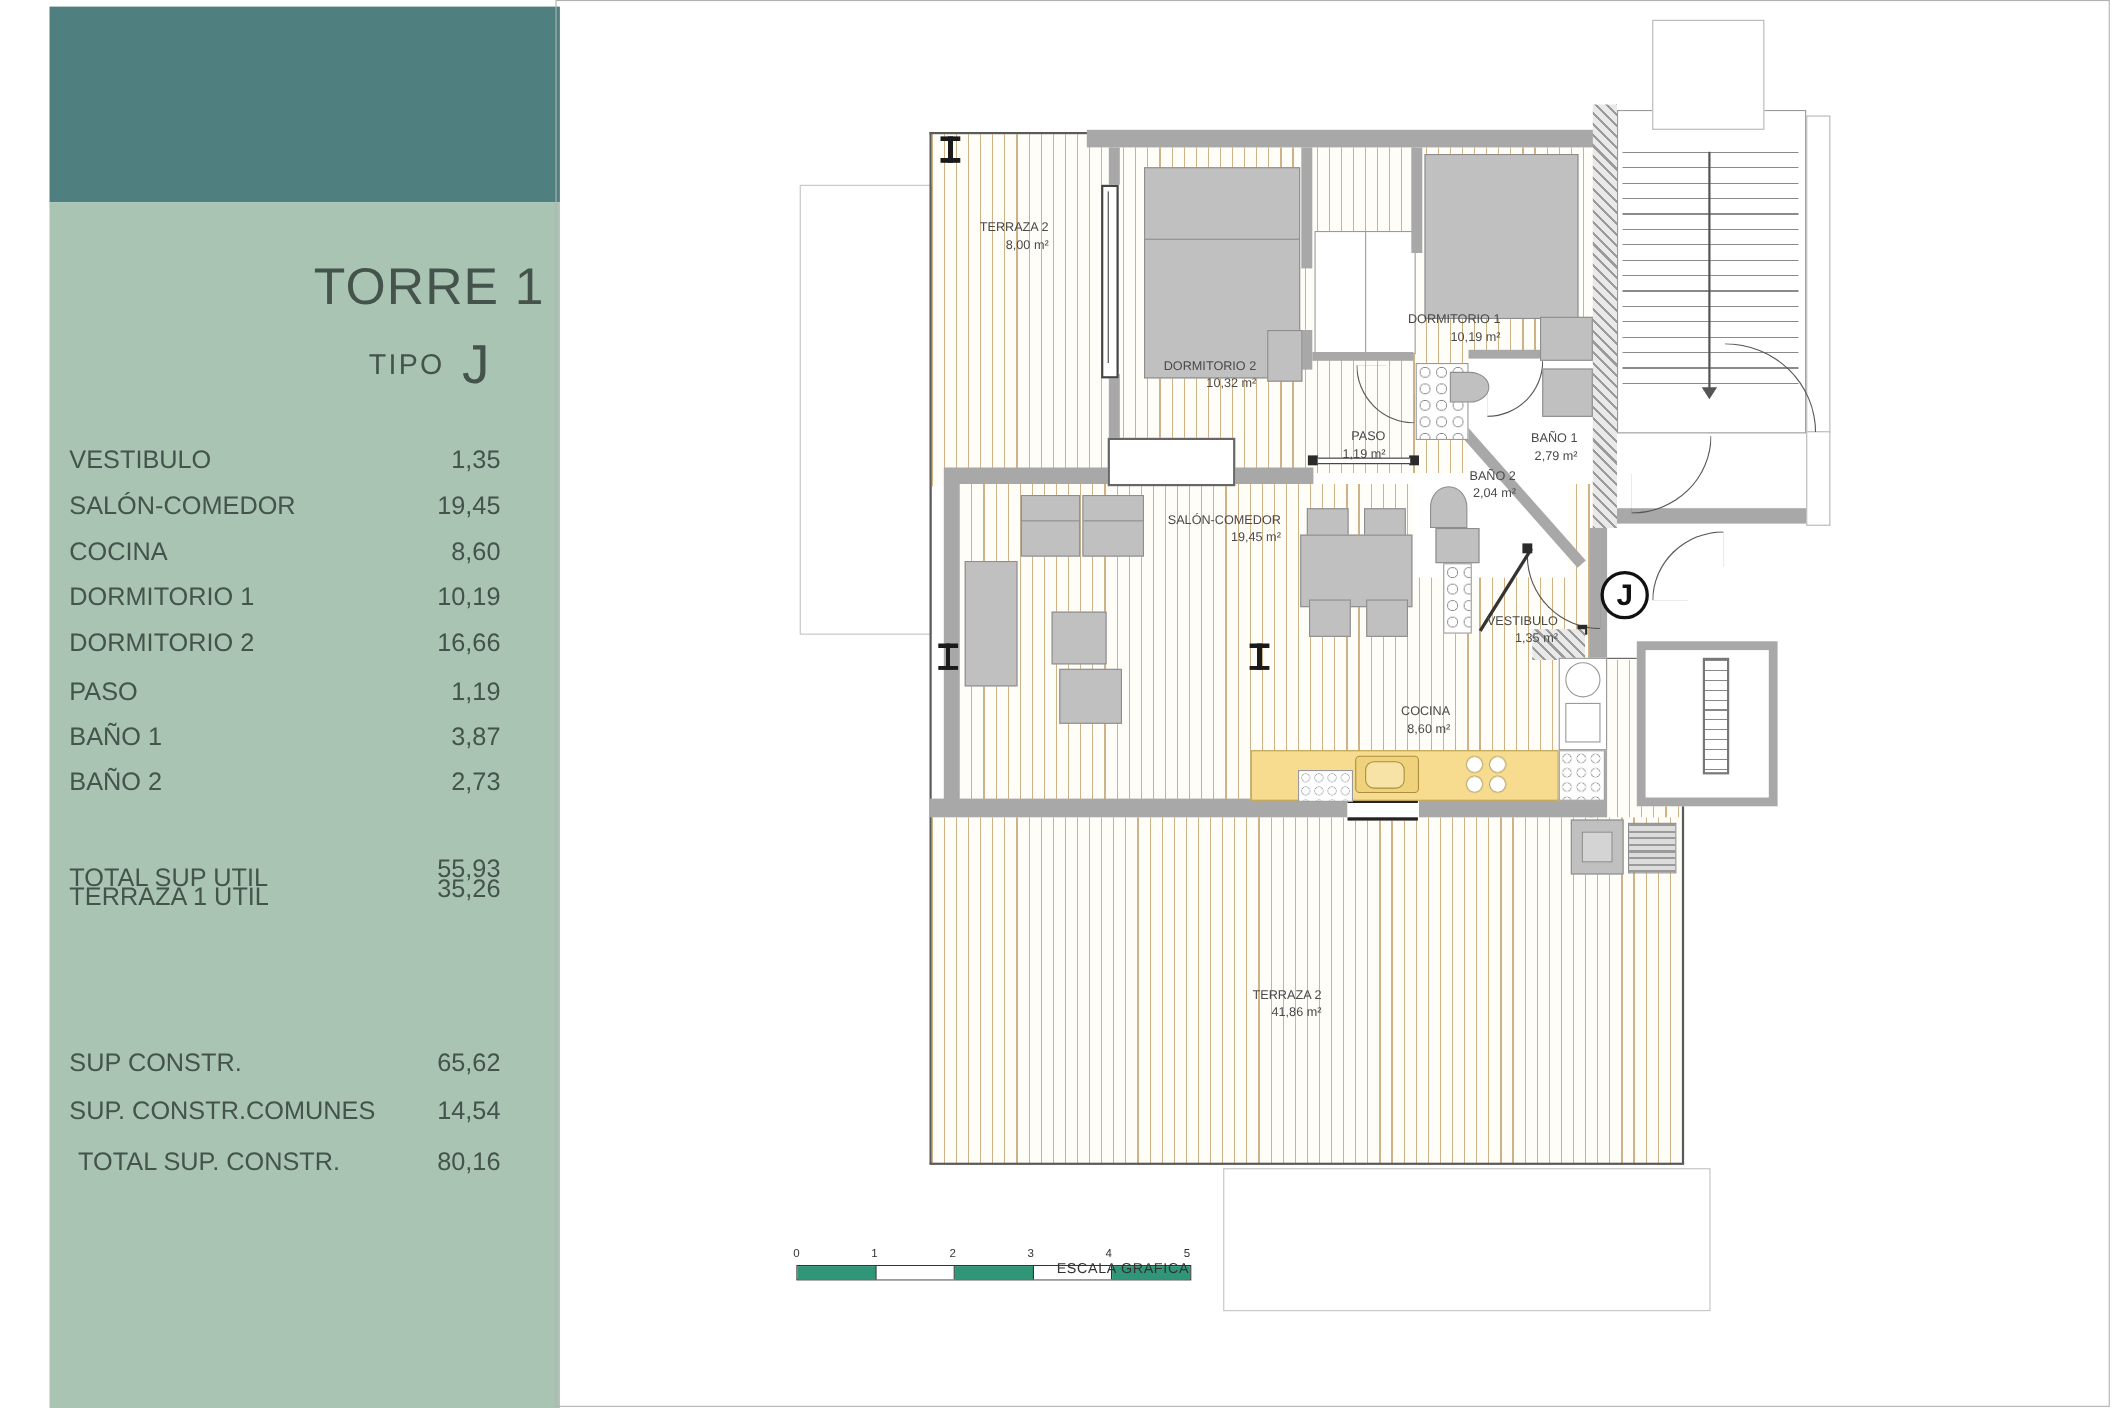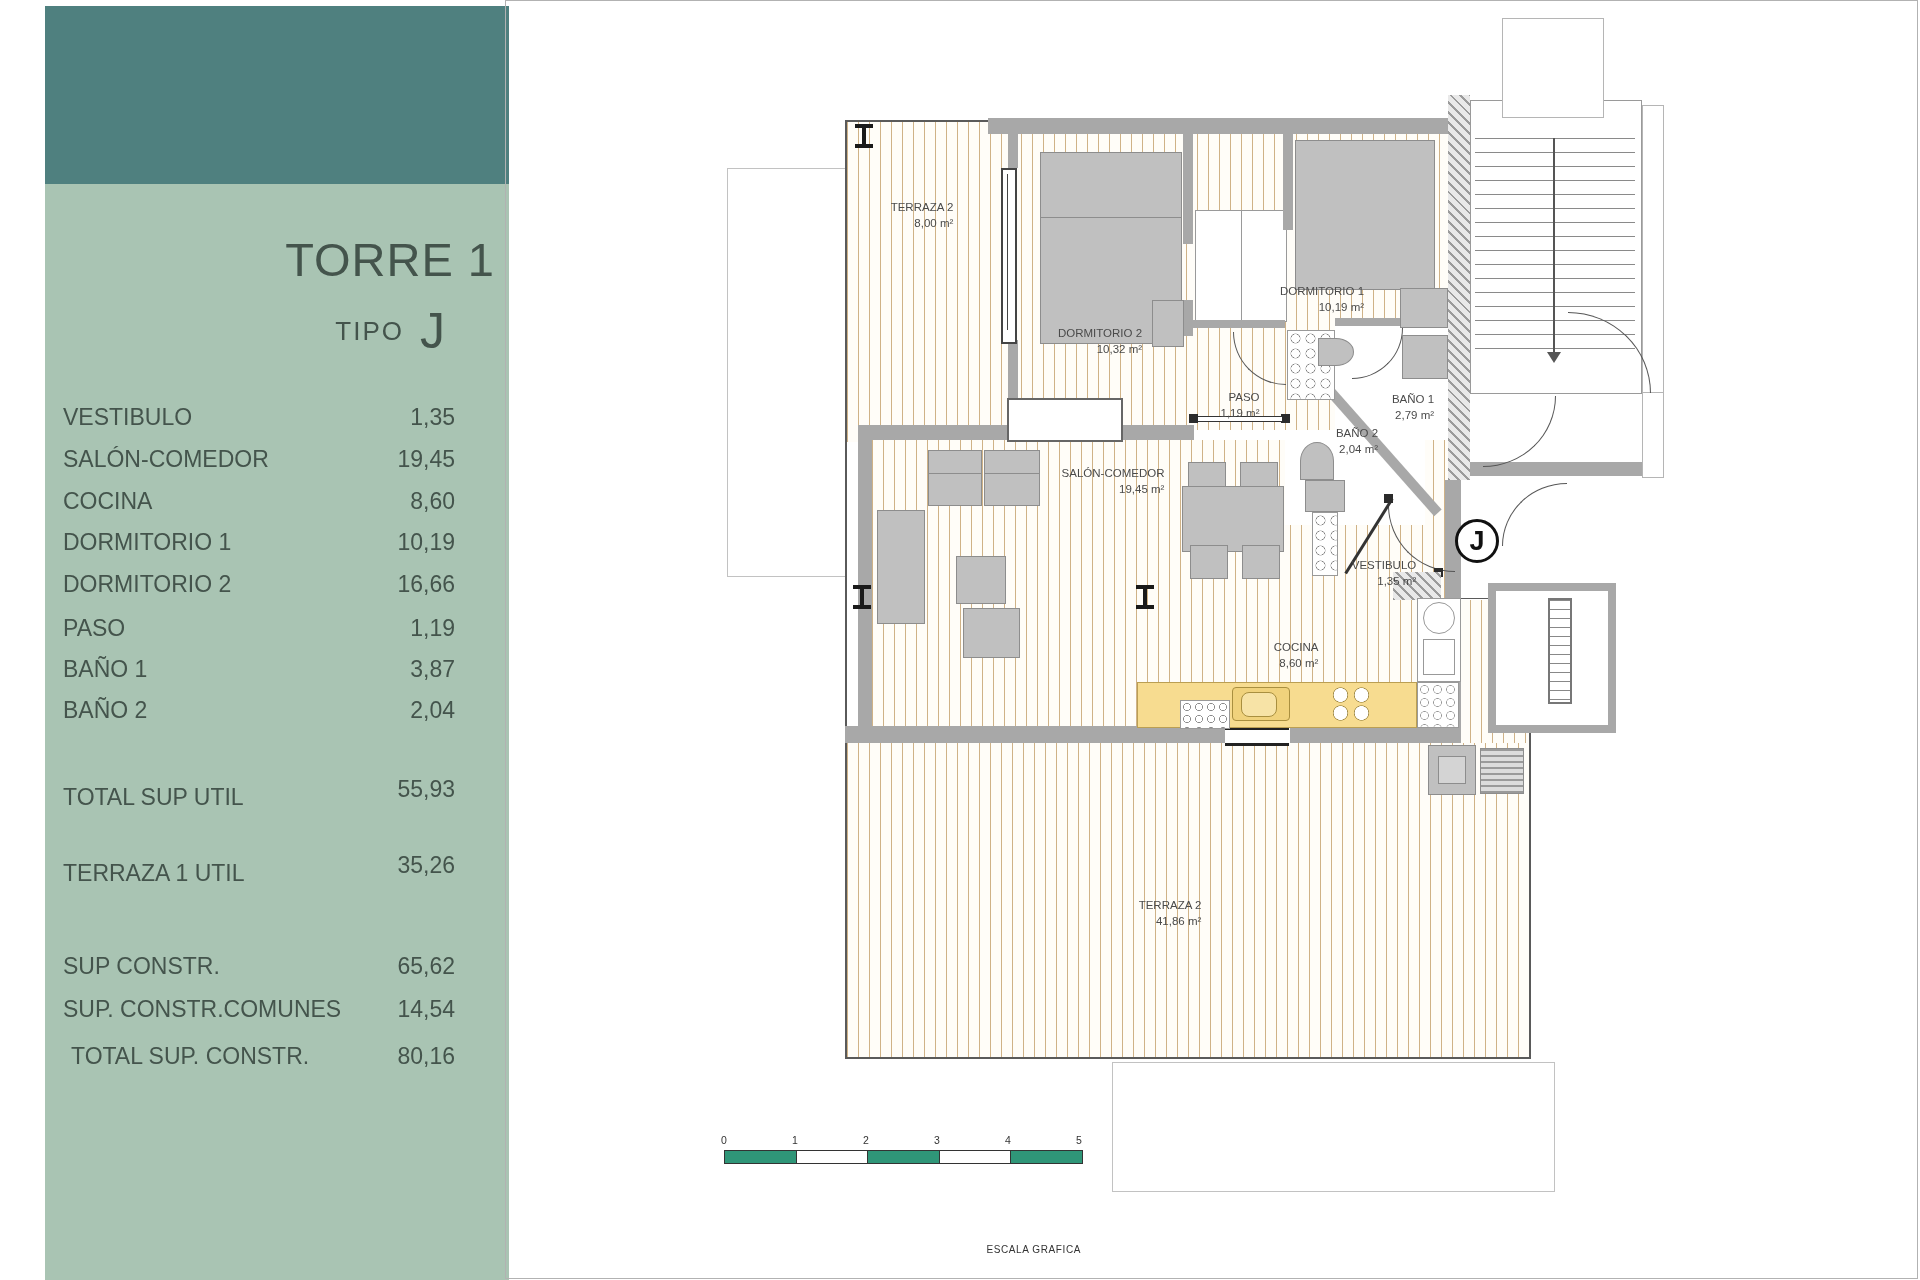--- a/index.html
+++ b/index.html
@@ -33,21 +33,21 @@
      linear-gradient(90deg,rgba(0,0,0,0) 0 7px,#1a1a1a 7px 11px,rgba(0,0,0,0) 11px)}
   .post{background:#2b2b2b}
   #jbadge{left:1455px;top:519px;width:38px;height:38px;border:3px solid #111;border-radius:50%;
      background:#fff;z-index:6;display:flex;align-items:center;justify-content:center;
      font-size:27px;font-weight:bold;color:#111}
   
   .tick{font-size:10.5px;color:#333;transform:translateX(-50%)}
   #scalebar{left:724px;top:1150px;width:357px;height:12px;border:1px solid #333;display:flex;z-index:6}
   #scalebar i{height:100%;border-right:1px solid #333}
   #scalebar i:last-child{border-right:none}
-  .scale-label{left:930px;top:1244px;width:151px;text-align:right;font-size:10px;letter-spacing:.6px;color:#333;z-index:6}
+  .scale-label{left:930px;top:1145px;width:151px;text-align:right;font-size:13px;letter-spacing:.6px;color:#333;z-index:6}
 </style>
 </head>
 <body>
 
 <div id="sidebar" class="abs" style="color:#44544C">
   <div class="abs sb-header" style="background:#4F807F"></div>
   <div class="abs sb-panel" style="background:#A9C4B3"></div>
 
   <div class="abs sb-title">TORRE 1</div>
   <div class="abs sb-tipo">
@@ -77,29 +77,29 @@
   <div class="abs srow" style="top:609px">
       <span class="slabel">PASO</span>
       <span class="svalue">1,19</span>
     </div>
   <div class="abs srow" style="top:650px">
       <span class="slabel">BAÑO 1</span>
       <span class="svalue">3,87</span>
     </div>
   <div class="abs srow" style="top:691px">
       <span class="slabel">BAÑO 2</span>
-      <span class="svalue">2,04</span>
+      <span class="svalue">2,73</span>
     </div>
 
   <div class="abs srow" style="top:778px">
       <span class="slabel">TOTAL SUP UTIL</span>
       <span class="svalue" style="margin-top:-8px">55,93</span>
     </div>
 
-  <div class="abs srow" style="top:854px">
+  <div class="abs srow" style="top:796px">
       <span class="slabel">TERRAZA 1 UTIL</span>
       <span class="svalue" style="margin-top:-8px">35,26</span>
     </div>
 
   <div class="abs srow" style="top:947px">
       <span class="slabel">SUP CONSTR.</span>
       <span class="svalue">65,62</span>
     </div>
   <div class="abs srow" style="top:990px">
       <span class="slabel">SUP. CONSTR.COMUNES</span>

